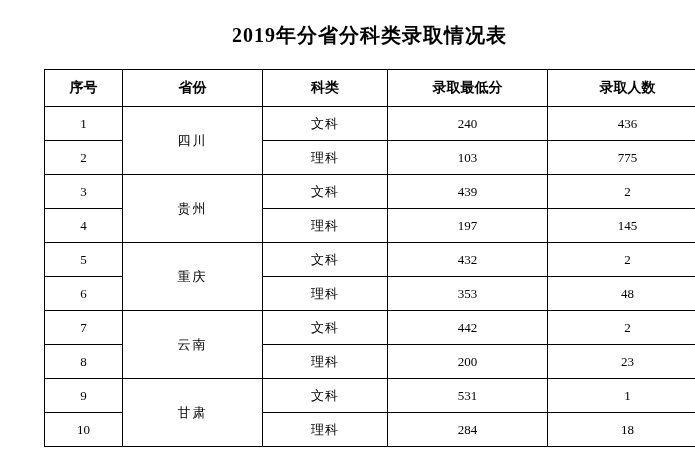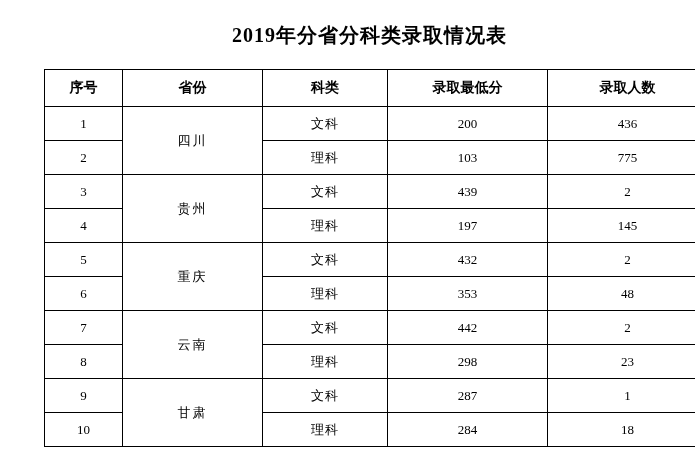--- a/index.html
+++ b/index.html
@@ -85,21 +85,21 @@
         <th>科类</th>
         <th>录取最低分</th>
         <th>录取人数</th>
       </tr>
     </thead>
     <tbody id="table-body">
         <tr>
           <td>1</td>
           <td class="province-cell" rowspan="2">四川</td>
           <td class="cat-cell">文科</td>
-          <td>200</td>
+          <td>240</td>
           <td>436</td>
         </tr>
         <tr>
           <td>2</td>
           <td class="cat-cell">理科</td>
           <td>103</td>
           <td>775</td>
         </tr>
         <tr>
           <td>3</td>
@@ -130,28 +130,28 @@
         <tr>
           <td>7</td>
           <td class="province-cell" rowspan="2">云南</td>
           <td class="cat-cell">文科</td>
           <td>442</td>
           <td>2</td>
         </tr>
         <tr>
           <td>8</td>
           <td class="cat-cell">理科</td>
-          <td>298</td>
+          <td>200</td>
           <td>23</td>
         </tr>
         <tr>
           <td>9</td>
           <td class="province-cell" rowspan="2">甘肃</td>
           <td class="cat-cell">文科</td>
-          <td>287</td>
+          <td>531</td>
           <td>1</td>
         </tr>
         <tr>
           <td>10</td>
           <td class="cat-cell">理科</td>
           <td>284</td>
           <td>18</td>
         </tr>
       </tbody>
   </table>

